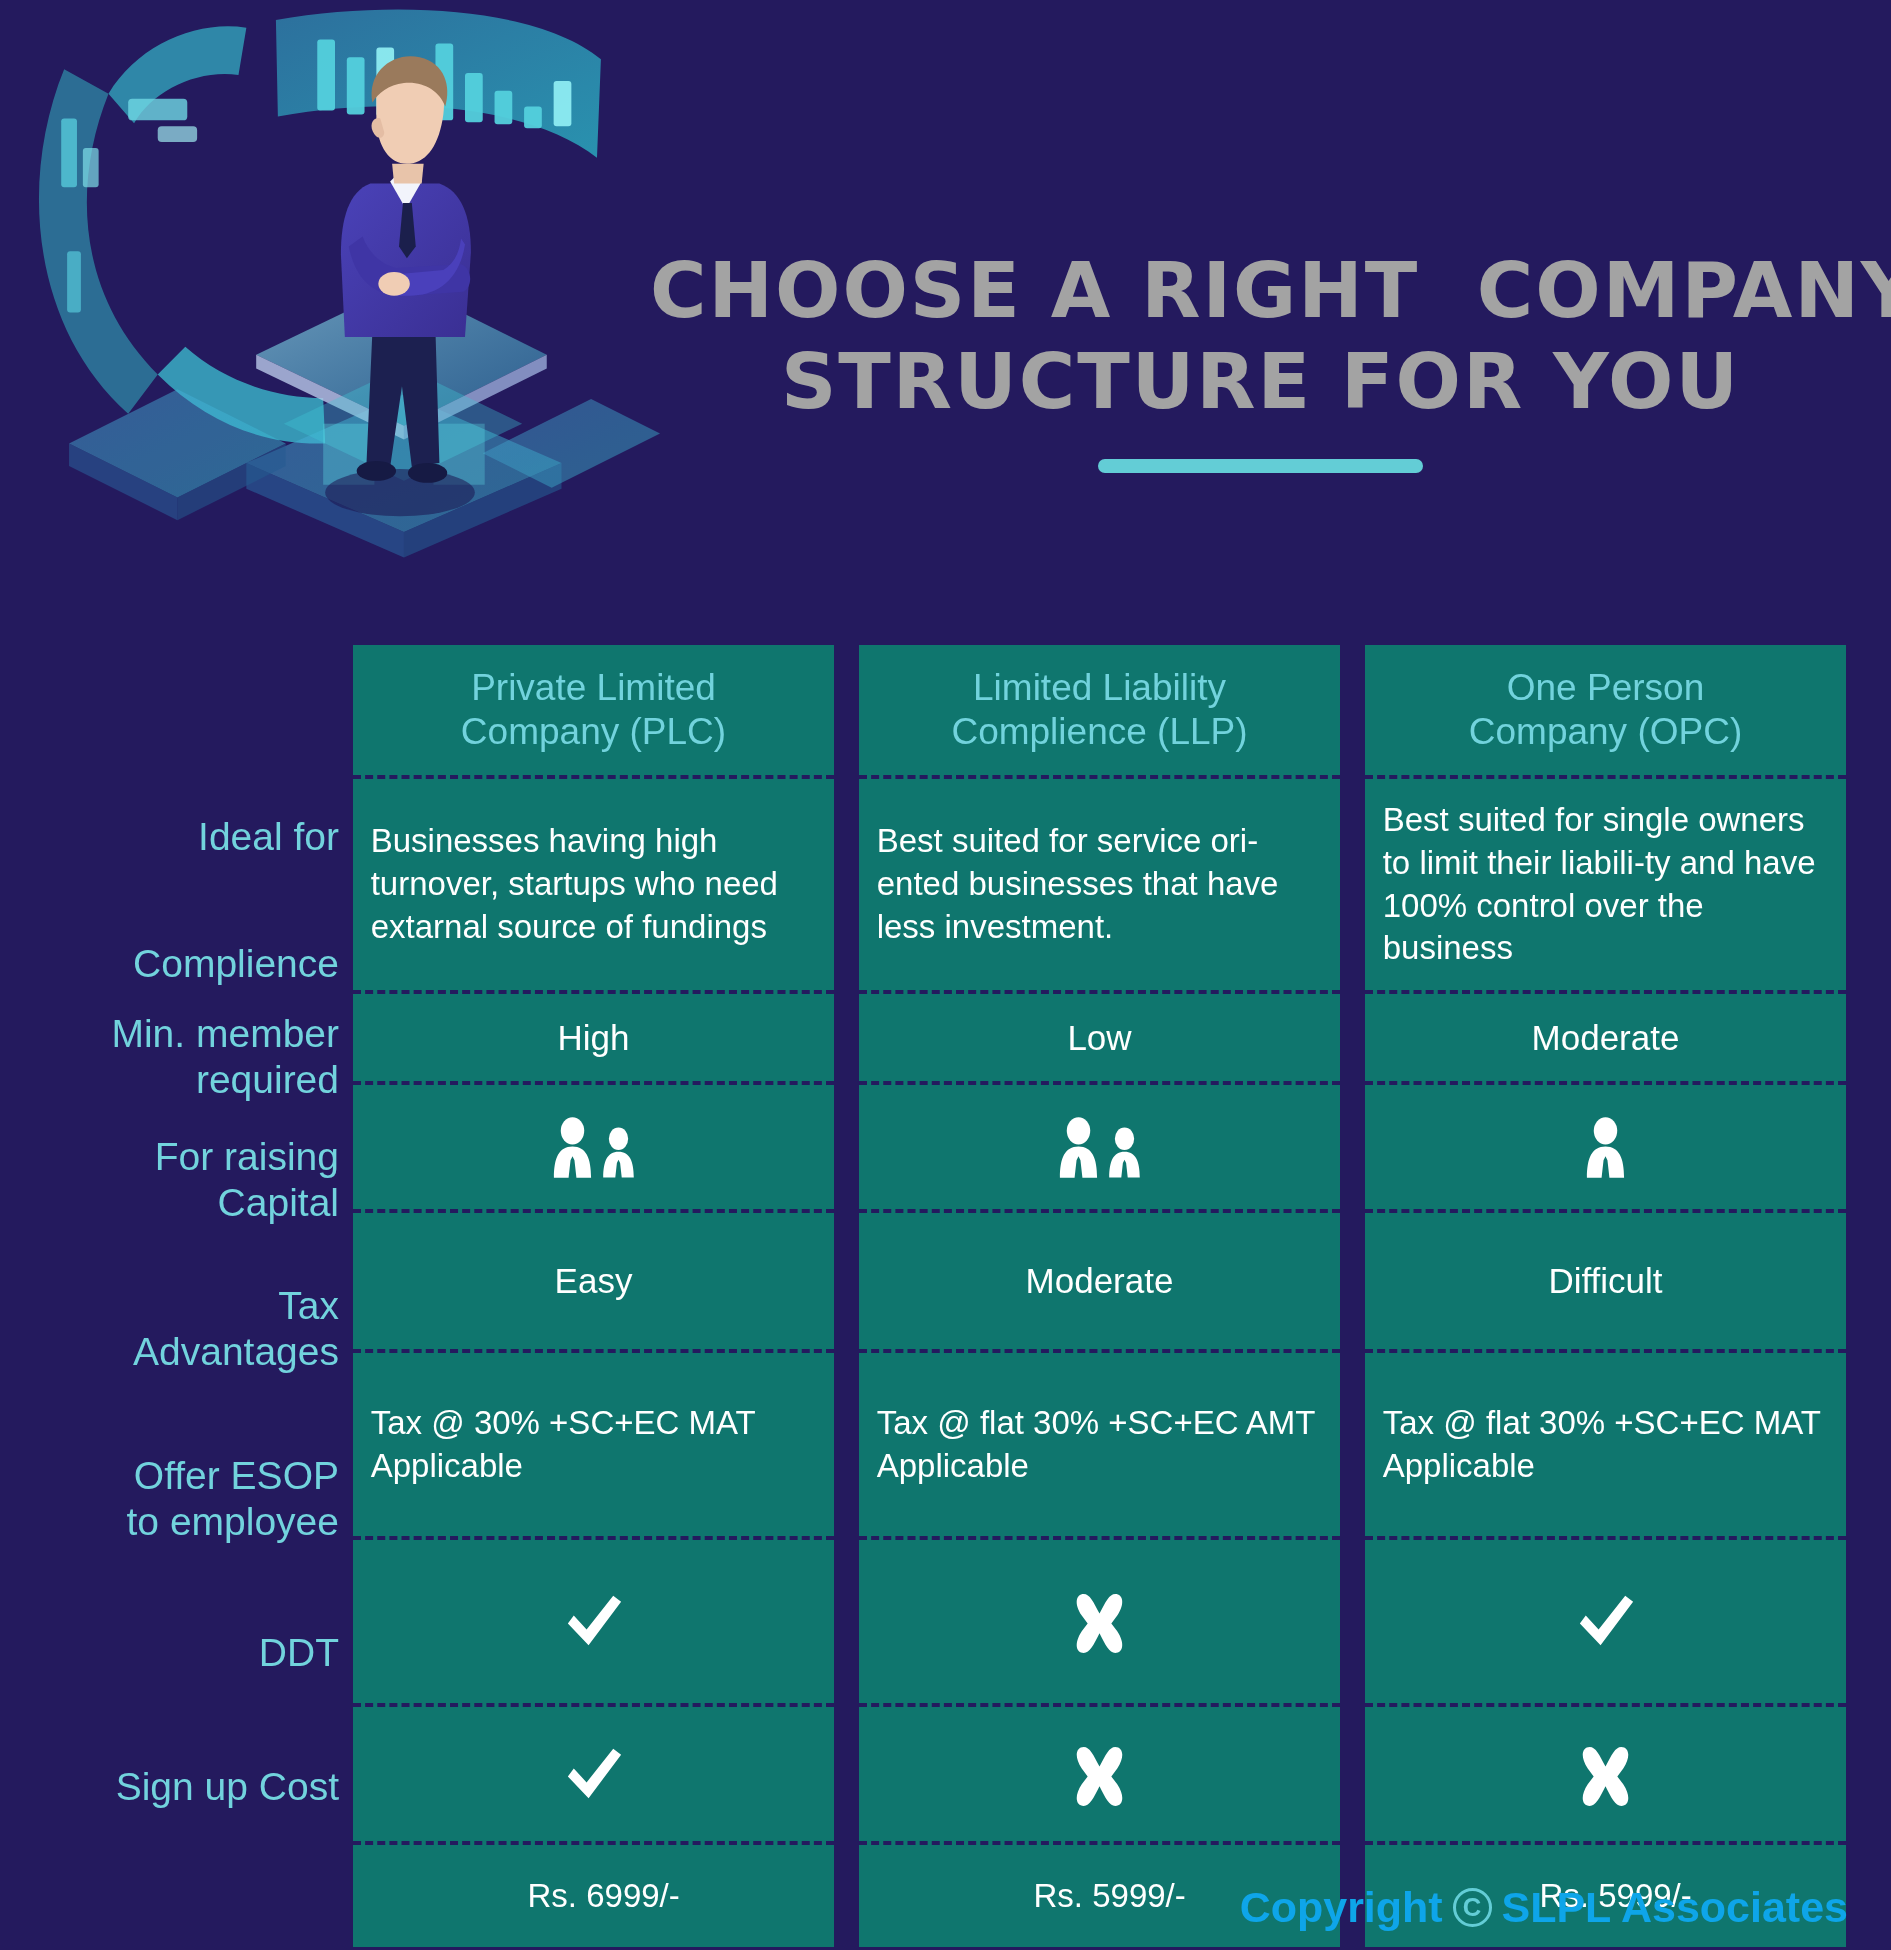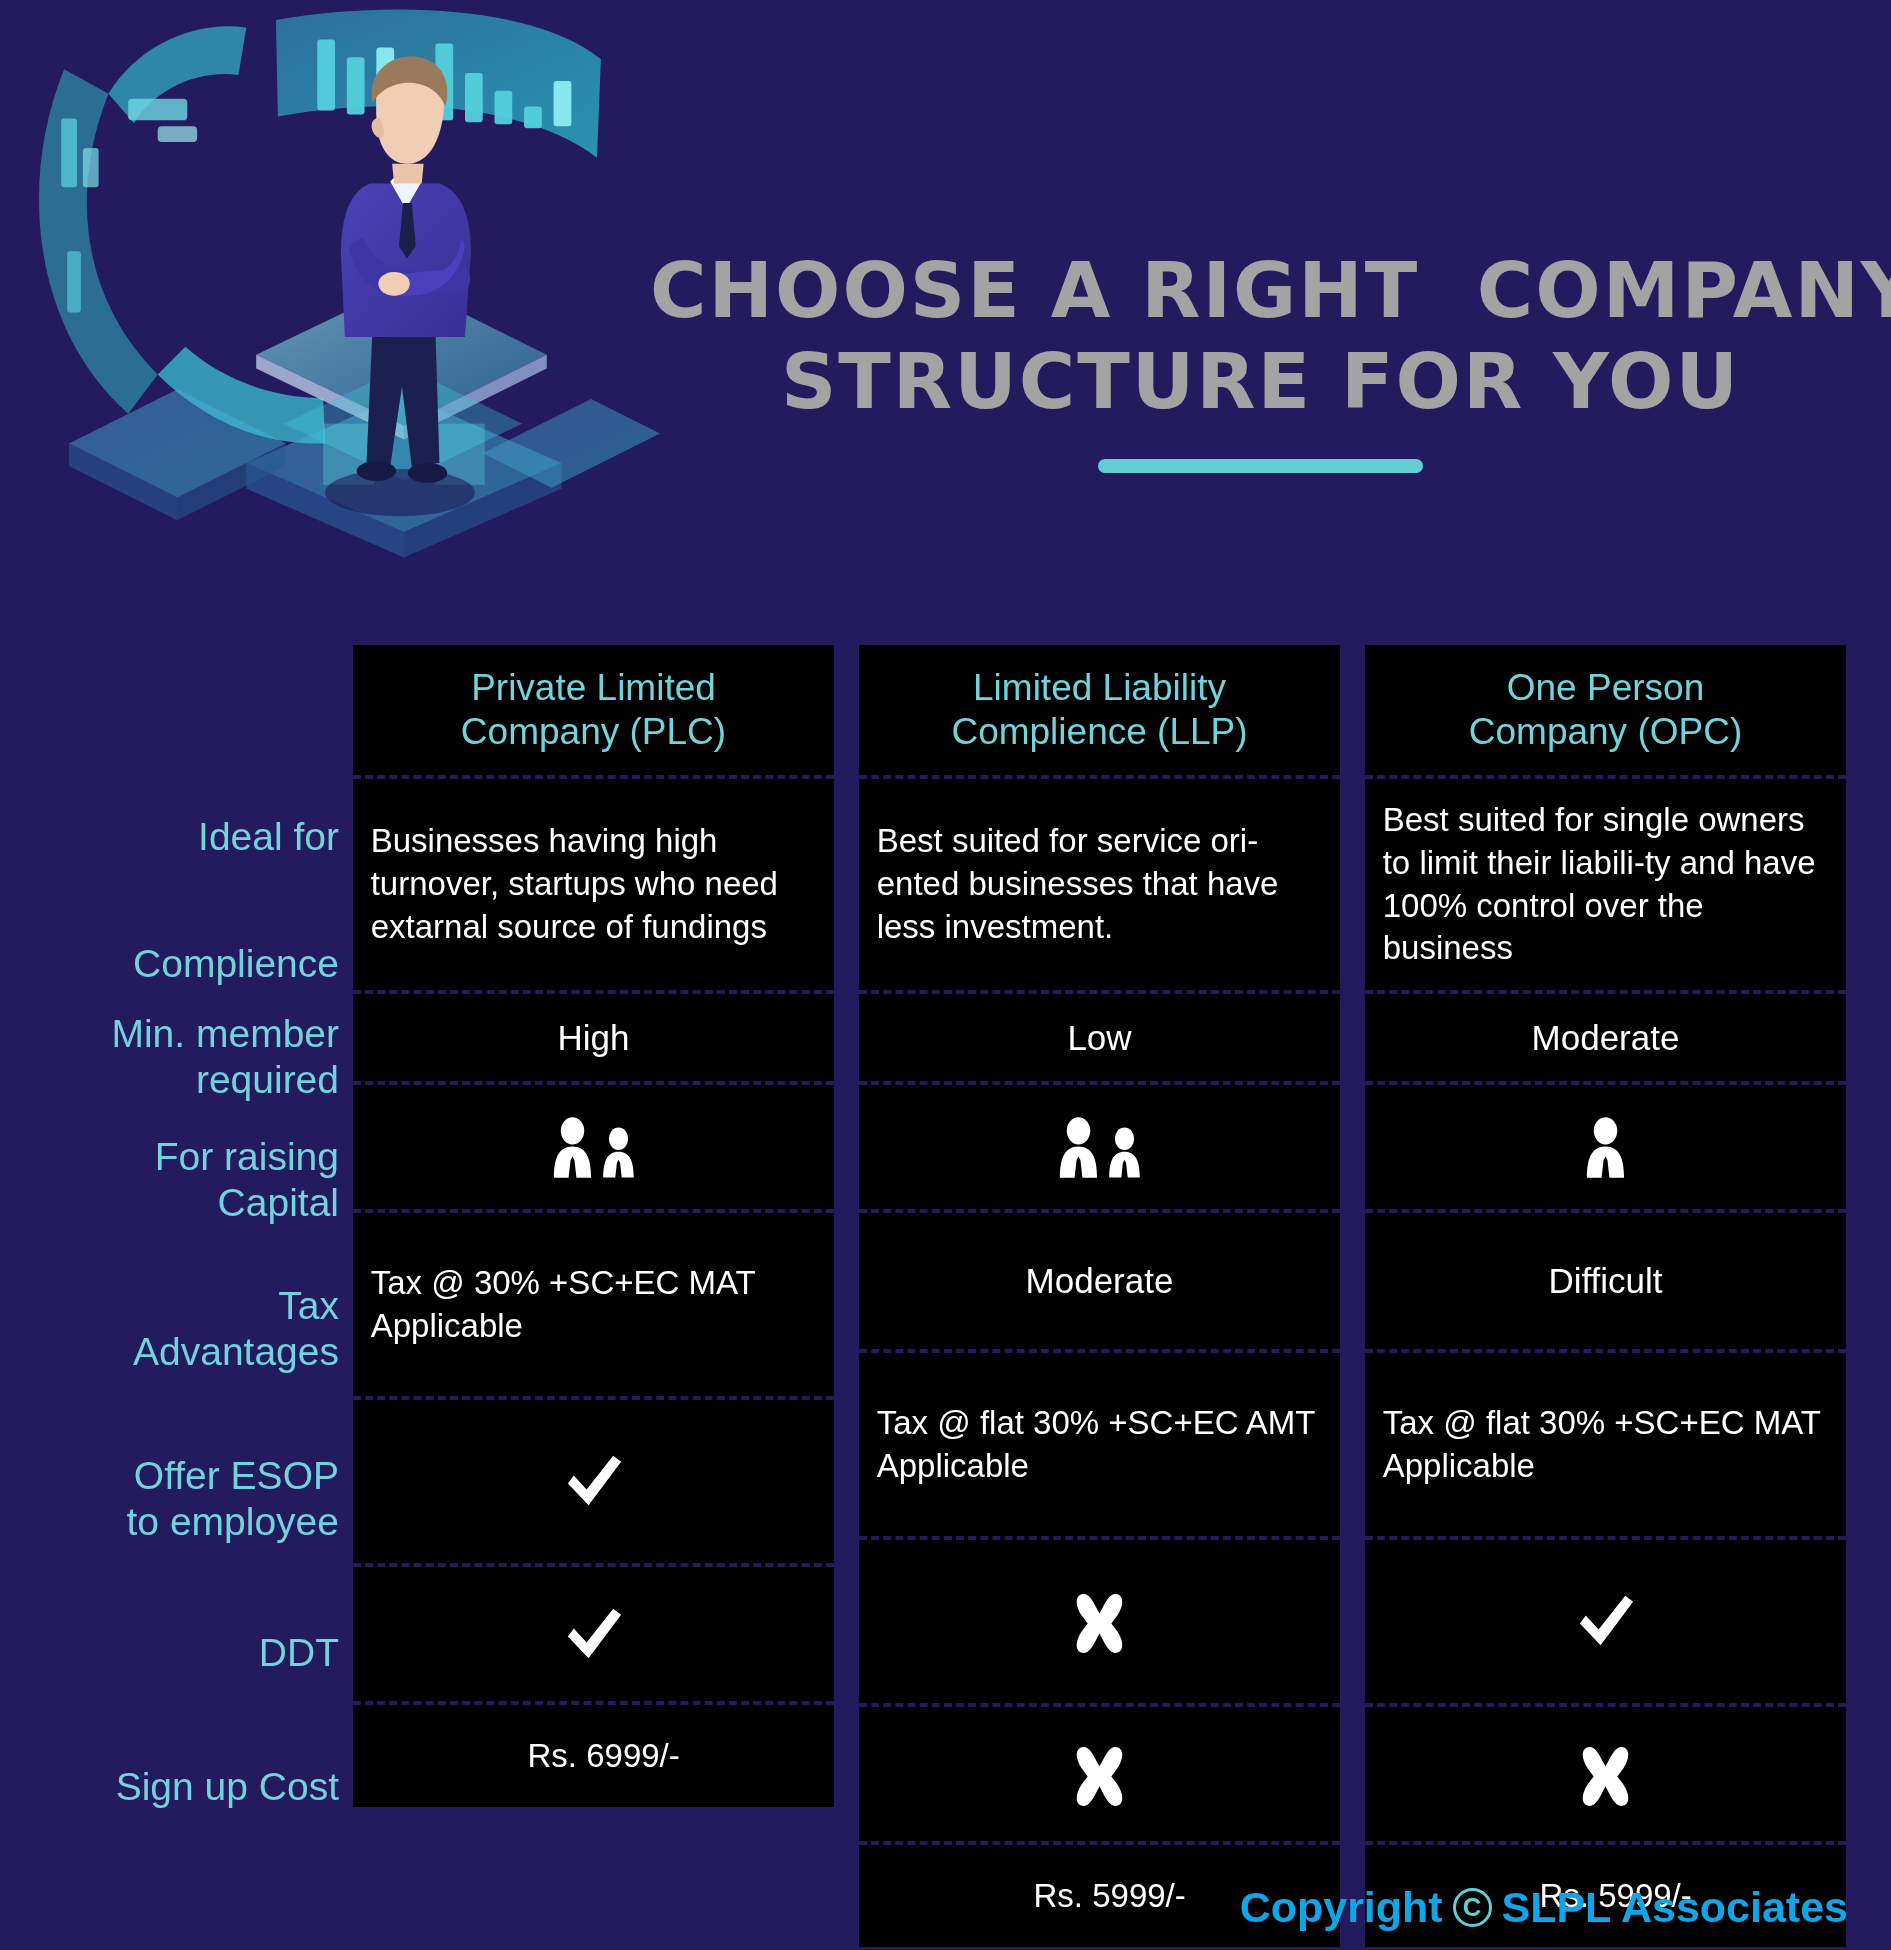--- a/index.html
+++ b/index.html
@@ -36,21 +36,21 @@
     background:#63cdd6;
     margin:31.5px auto 0 auto;
   }
 
   
   #table {
     position:absolute; left:0; top:645px; width:1891px; height:1231px;
   }
   .col {
     position:absolute; top:0; width:481px;
-    background:#000000;
+    background:#0f766e;
   }
   #col-0 { left:353px; }
   #col-1 { left:859px; }
   #col-2 { left:1365px; }
 
   .col-head {
     height:130px;
     display:flex; align-items:center; justify-content:center;
     text-align:center;
     padding:0 13.8px;
@@ -283,20 +283,23 @@
           <ellipse cx="23" cy="14" rx="12" ry="14" fill="#fff"></ellipse>
           <path d="M23 30 C 9 30, 4 42, 4 62 L 19 62 L 21 44 L 23 40 L 25 44 L 27 62 L 42 62 C 42 42, 37 30, 23 30 Z" fill="#fff"></path>
         </svg>
         <svg class="person" width="37" height="51" viewBox="0 0 46 62">
           <ellipse cx="23" cy="14" rx="12" ry="14" fill="#fff"></ellipse>
           <path d="M23 30 C 9 30, 4 42, 4 62 L 19 62 L 21 44 L 23 40 L 25 44 L 27 62 L 42 62 C 42 42, 37 30, 23 30 Z" fill="#fff"></path>
         </svg>
       </span>
     </div>
 
+    <div class="cell h-raise">
+      <span class="val big">Easy</span>
+    </div>
 
     <div class="cell h-tax">
       <span class="val left">Tax @ 30% +SC+EC MAT Applicable</span>
     </div>
 
     <div class="cell h-esop">
       <svg class="tick" width="71" height="71" viewBox="0 0 72 72">
         <path d="M10 38 L 16 30 L 29 44 L 56 10 L 64 16 L 31 60 Z" fill="#fff"></path>
       </svg>
     </div>

